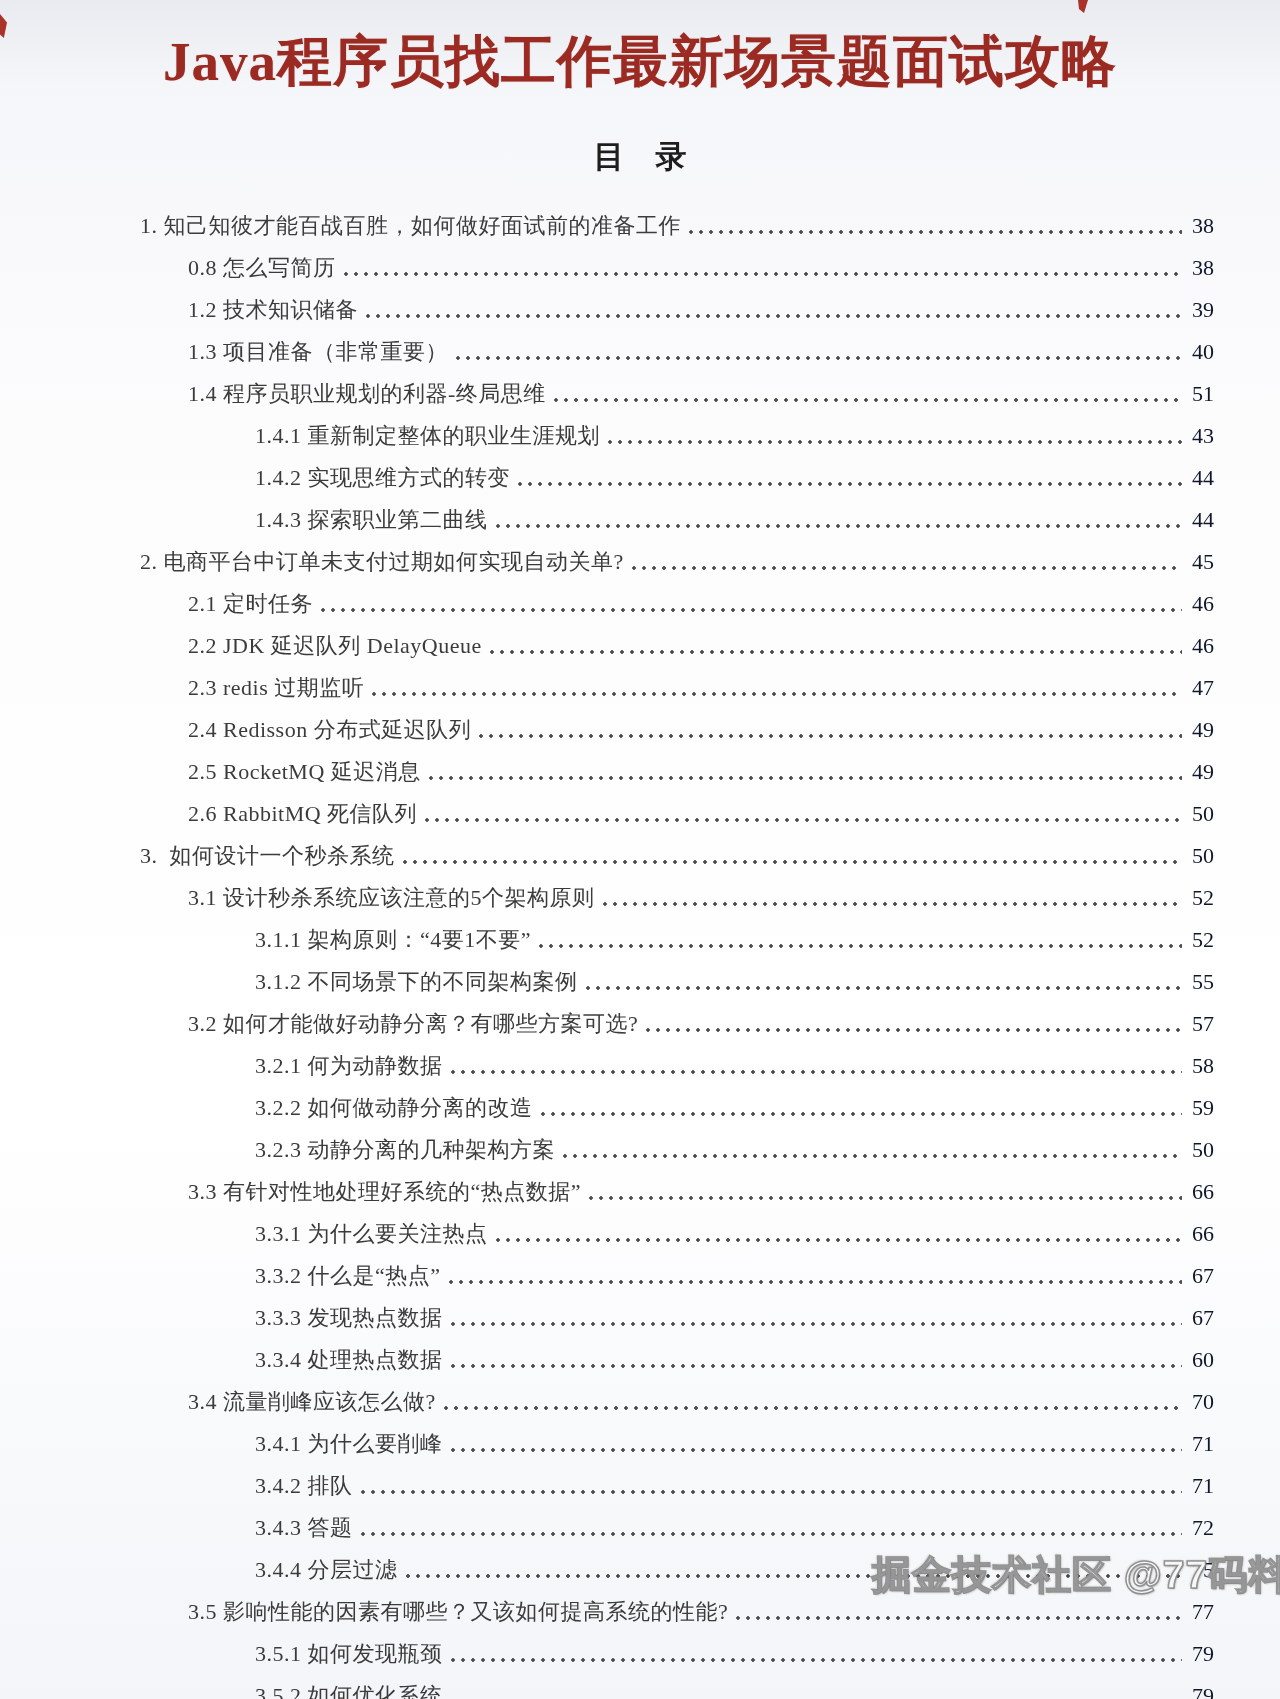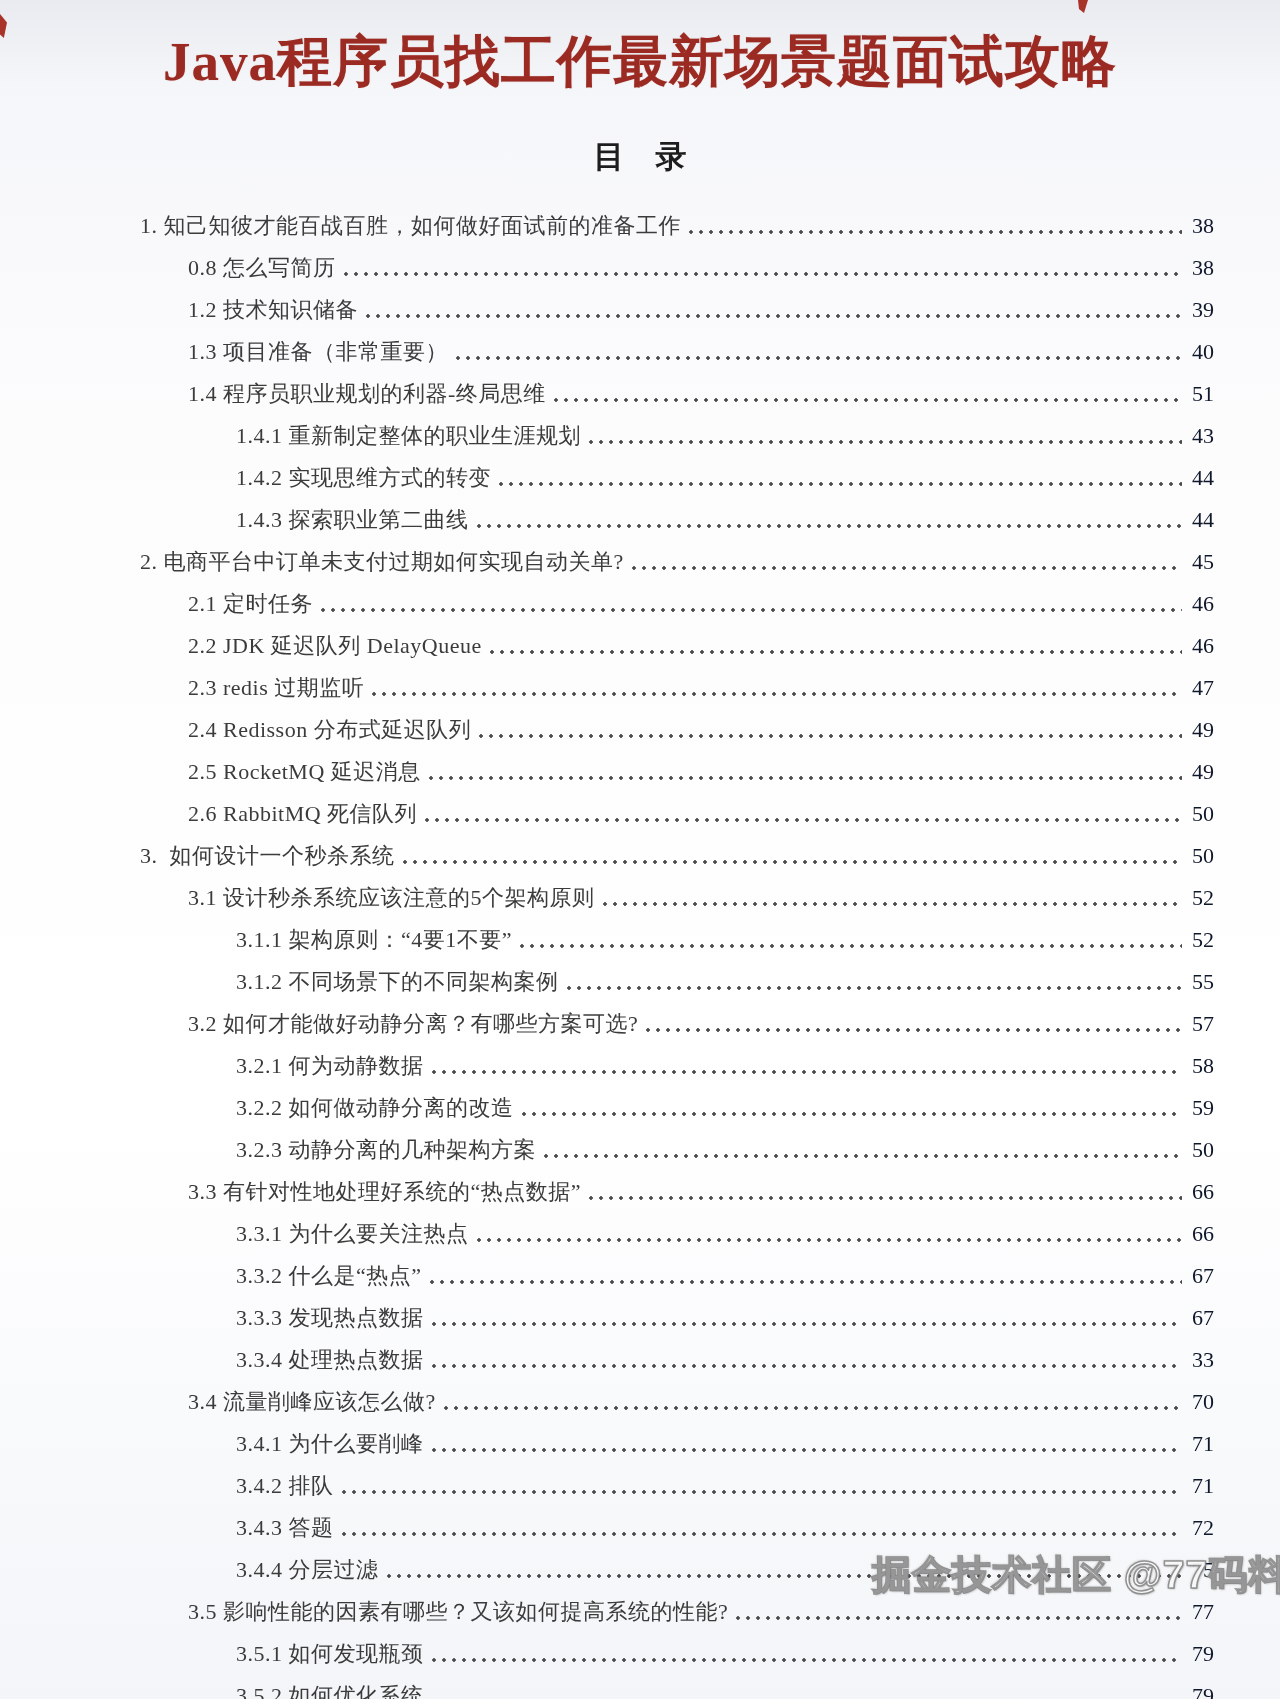--- a/index.html
+++ b/index.html
@@ -38,21 +38,21 @@
   }
   .toc-row {
     display: flex;
     height: 42px;
     line-height: 42px;
     font-size: 22px;
     padding-right: 66px;
   }
   .toc-row.lv1 { padding-left: 140px; }
   .toc-row.lv2 { padding-left: 188px; }
-  .toc-row.lv3 { padding-left: 236px; }
+  .toc-row.lv3 { padding-left: 236px; margin-left: 19px; }
   .toc-text {
     flex: 0 0 auto;
     white-space: pre;
     letter-spacing: 0.5px;
   }
   .toc-leader {
     flex: 1 1 auto;
     margin-left: 5px;
     margin-right: 4px;
     background-image: radial-gradient(circle, #4b4b4b 1.5px, rgba(0,0,0,0) 2px);
@@ -240,21 +240,21 @@
       <span class="toc-page">67</span>
     </div>
     <div class="toc-row lv3">
       <span class="toc-text">3.3.3 发现热点数据</span>
       <span class="toc-leader"></span>
       <span class="toc-page">67</span>
     </div>
     <div class="toc-row lv3">
       <span class="toc-text">3.3.4 处理热点数据</span>
       <span class="toc-leader"></span>
-      <span class="toc-page">33</span>
+      <span class="toc-page">60</span>
     </div>
     <div class="toc-row lv2">
       <span class="toc-text">3.4 流量削峰应该怎么做?</span>
       <span class="toc-leader"></span>
       <span class="toc-page">70</span>
     </div>
     <div class="toc-row lv3">
       <span class="toc-text">3.4.1 为什么要削峰</span>
       <span class="toc-leader"></span>
       <span class="toc-page">71</span>

